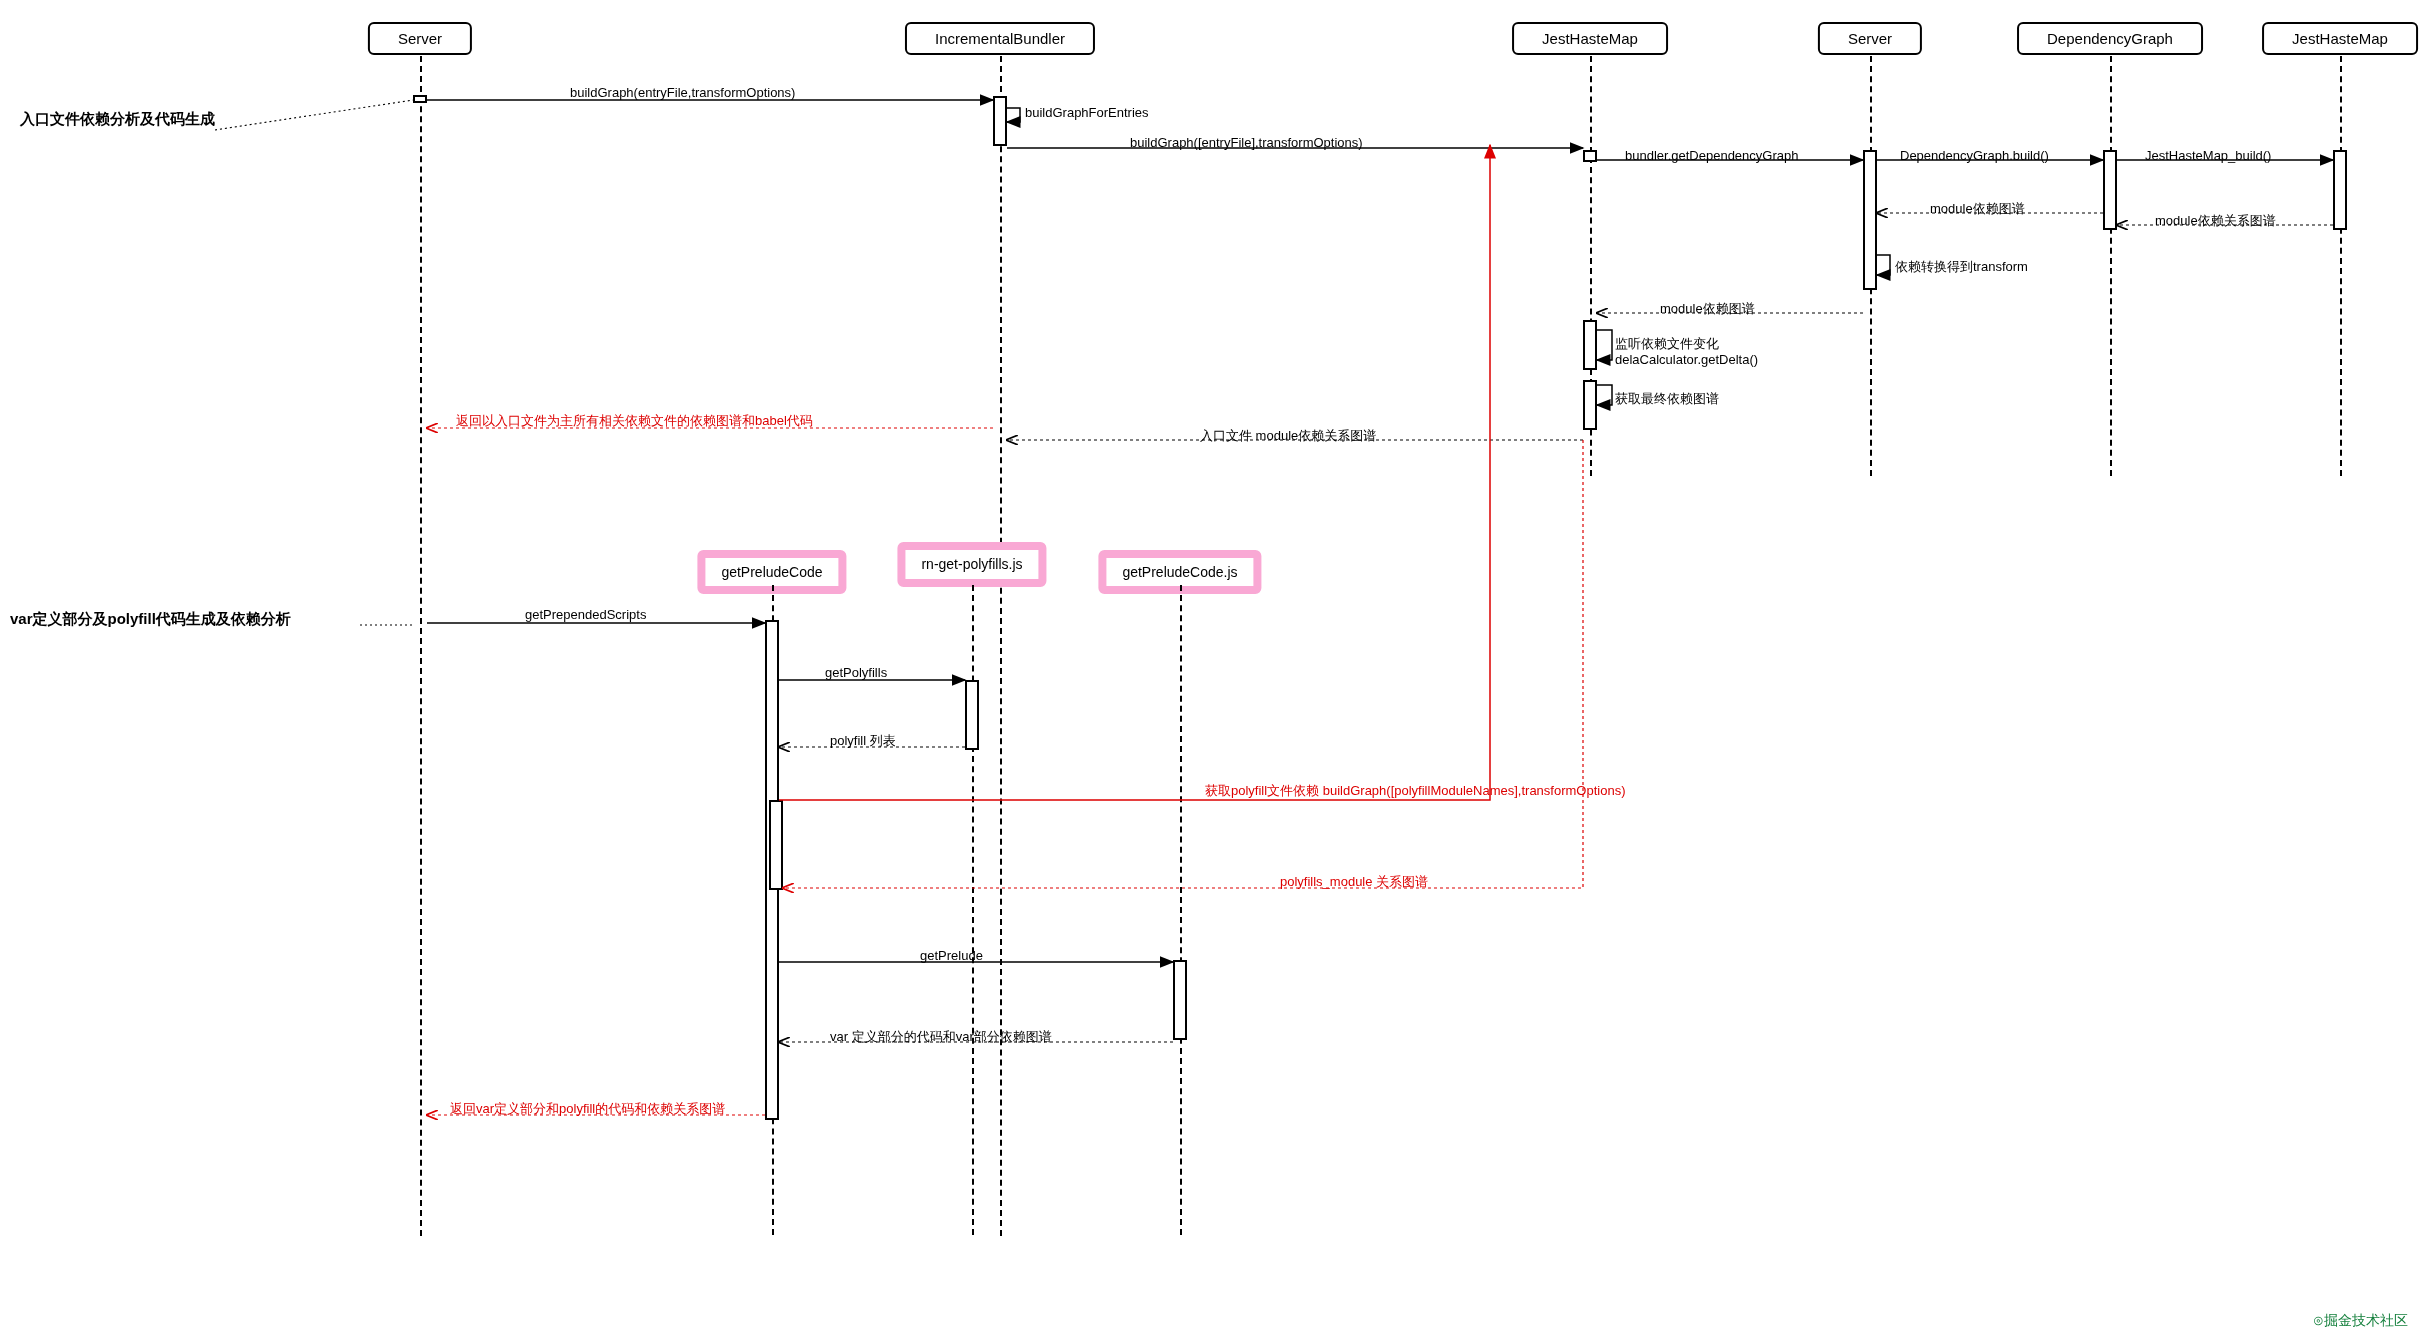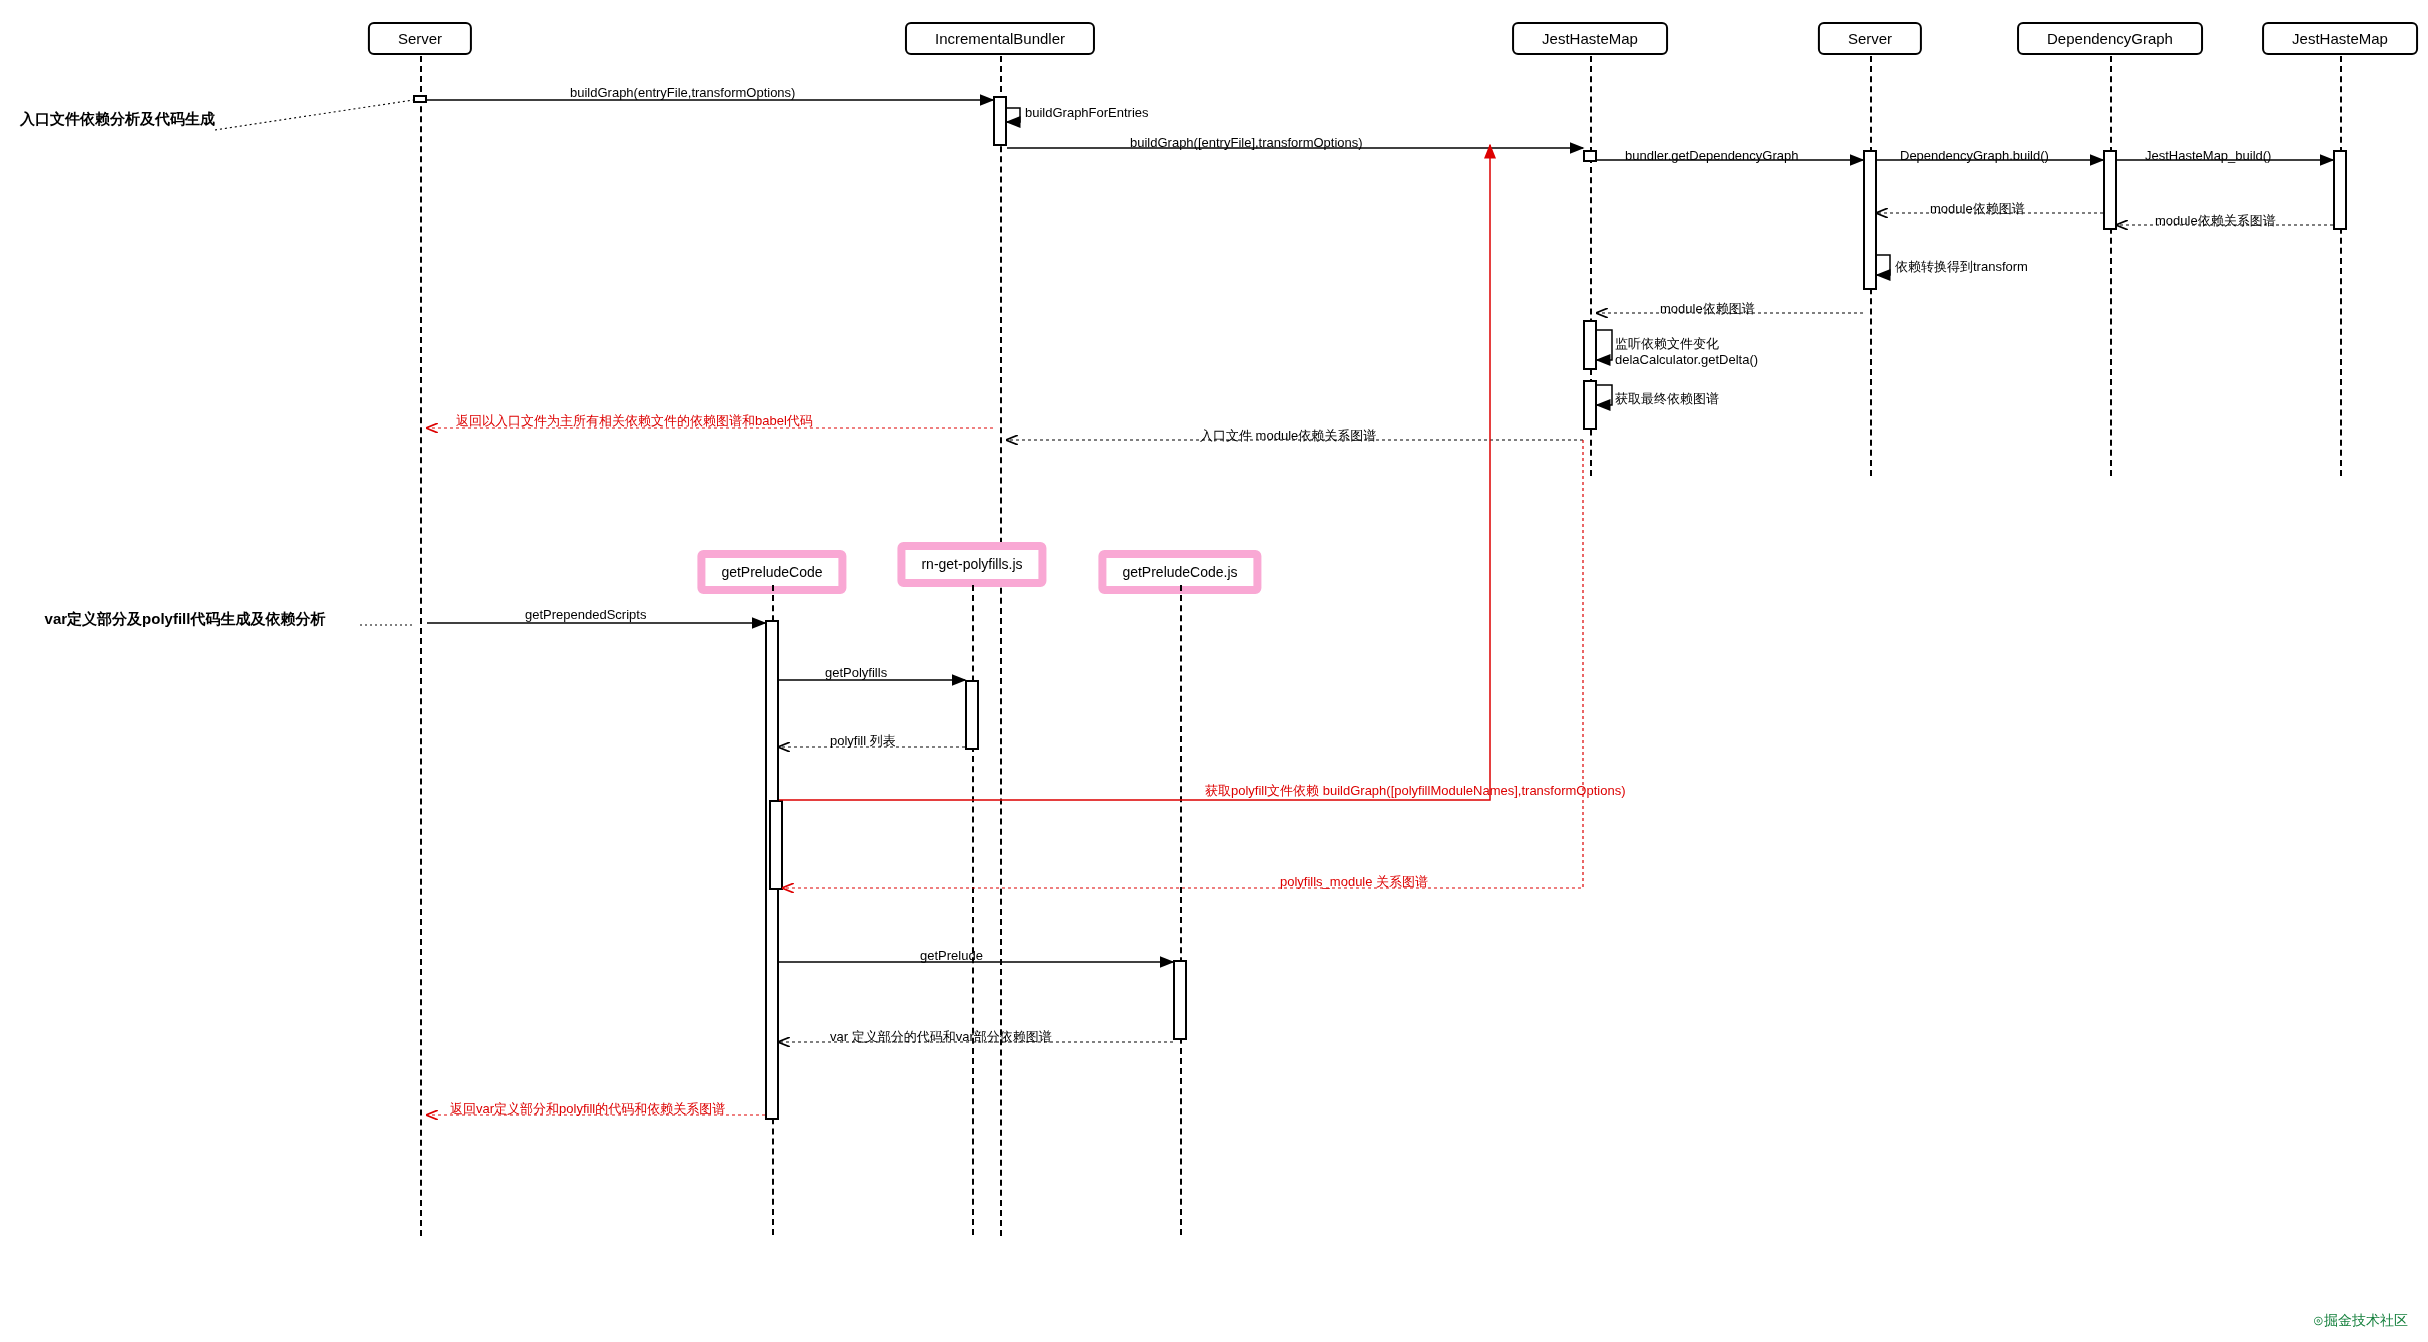--- a/index.html
+++ b/index.html
@@ -37,21 +37,21 @@
   }
   .message {
     position: absolute;
     font-size: 13px;
     white-space: nowrap;
   }
   .side-label {
     position: absolute;
     font-size: 15px;
     font-weight: bold;
-    text-align: center;
+    text-align: left;
     width: 200px;
   }
   .watermark {
     position: absolute;
     bottom: 12px;
     right: 20px;
     font-size: 14px;
     color: #15803d;
   }
   svg.arrows {

